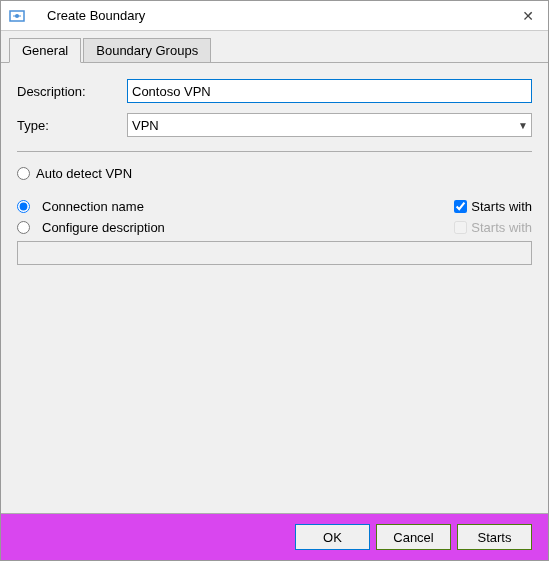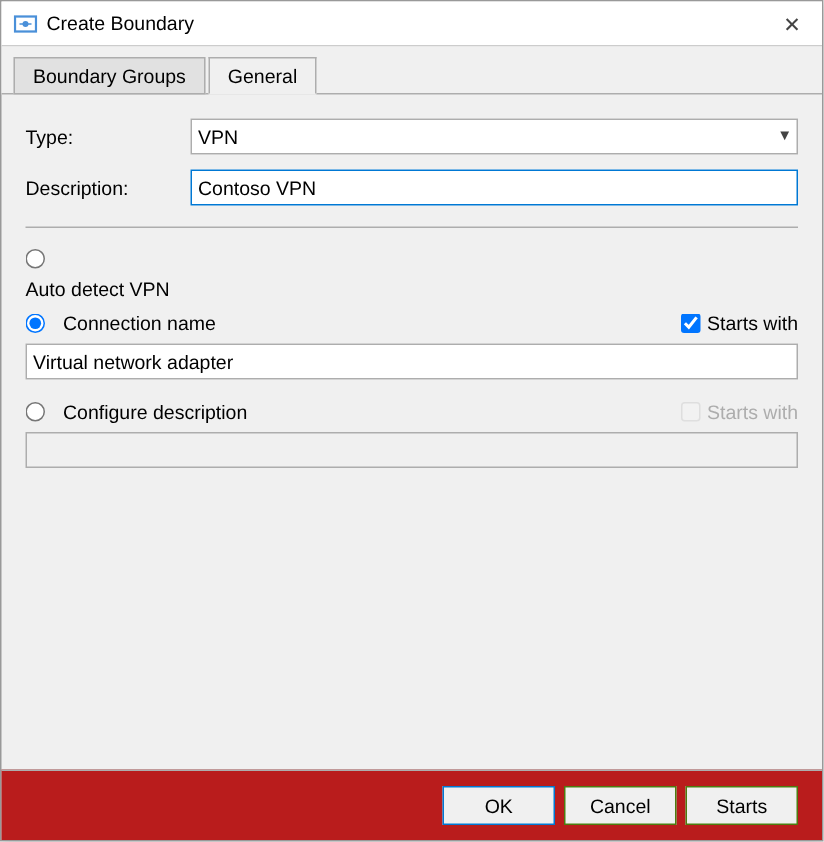--- a/index.html
+++ b/index.html
@@ -36,21 +36,21 @@
       align-items: center;
       justify-content: space-between;
       padding: 0 8px;
       border-bottom: 1px solid #ccc;
       flex-shrink: 0;
     }
 
     .title-bar-left {
       display: flex;
       align-items: center;
-      gap: 6px;
+      gap: 22px;
     }
 
     .title-icon {
       width: 16px;
       height: 16px;
       display: flex;
       align-items: center;
       justify-content: center;
     }
 
@@ -179,24 +179,23 @@
       right: 4px;
       top: 50%;
       transform: translateY(-50%);
       pointer-events: none;
       font-size: 10px;
       color: #444;
     }
 
     .radio-row {
       display: flex;
-      align-items: flex-start;
+      align-items: center;
       gap: 6px;
-      margin-bottom: 8px;
-      flex-direction: column;
+      margin-bottom: 18px;
     }
 
     .radio-row input[type="radio"] {
       cursor: pointer;
     }
 
     .radio-label {
       font-size: 13px;
       color: #000;
     }
@@ -261,21 +260,21 @@
       opacity: 0.5;
     }
 
     .footer {
       display: flex;
       justify-content: flex-end;
       align-items: center;
       padding: 10px 16px;
       gap: 6px;
       border-top: 1px solid #adadad;
-      background: #b91c1c;
+      background: #d946ef;
       flex-shrink: 0;
     }
 
     .footer-btn {
       width: 75px;
       height: 26px;
       font-size: 13px;
       cursor: pointer;
       border: 1px solid #4d7c0f;
       background: #f0f0f0;
@@ -307,56 +306,56 @@
           <line x1="4" y1="8" x2="12" y2="8" stroke="#4a90d9" stroke-width="1"></line>
           <circle cx="8" cy="8" r="2" fill="#4a90d9"></circle>
         </svg>
       </div>
       <span class="title-text">Create Boundary</span>
     </div>
     <button class="close-btn">✕</button>
   </div>
 
   <div class="tab-bar">
+    <div class="tab active">
+      <span>General</span>
+    </div>
     <div class="tab">
       <span>Boundary Groups</span>
     </div>
-    <div class="tab active">
-      <span>General</span>
-    </div>
   </div>
 
   <div class="content">
     
+
+    
+    <div class="form-row">
+      <label class="form-label">
+        <span>Description:</span>
+      </label>
+      <input type="text" class="form-input" value="Contoso VPN" style="">
+    </div>
 
     
     <div class="form-row">
       <label class="form-label">
         <span>Type:</span>
       </label>
       <div class="select-wrapper">
         <select>
           <option>VPN</option>
           <option>IP range</option>
           <option>Active Directory site</option>
           <option>IPv6 prefix</option>
           <option>Subnet</option>
         </select>
         <span class="select-arrow">▼</span>
       </div>
     </div>
 
-    
-    <div class="form-row">
-      <label class="form-label">
-        <span>Description:</span>
-      </label>
-      <input type="text" class="form-input" value="Contoso VPN" style="">
-    </div>
-
     <hr class="separator">
 
     
     <div class="radio-row">
       <input type="radio" name="vpn-option" id="auto-detect" style="">
       <label class="radio-label" for="auto-detect">Auto detect VPN</label>
     </div>
 
     
     <div class="connection-name-row">
@@ -364,21 +363,20 @@
         <input type="radio" name="vpn-option" id="conn-name" checked="" style="">
         <label class="radio-label" for="conn-name">Connection name</label>
       </div>
       <div class="checkbox-label">
         <input type="checkbox" id="starts-with" checked="" style="">
         <label for="starts-with">Starts with</label>
       </div>
     </div>
 
     
-    <input type="text" class="text-input-full" value="Virtual network adapter" style="">
 
     
     <div class="connection-desc-row">
       <div class="connection-name-left">
         <input type="radio" name="vpn-option" id="conn-desc" style="">
         <label class="radio-label" for="conn-desc">Configure description</label>
       </div>
       <div class="starts-with-disabled">
         <input type="checkbox" id="starts-with-desc" disabled="" style="">
         <label for="starts-with-desc">Starts with</label>

